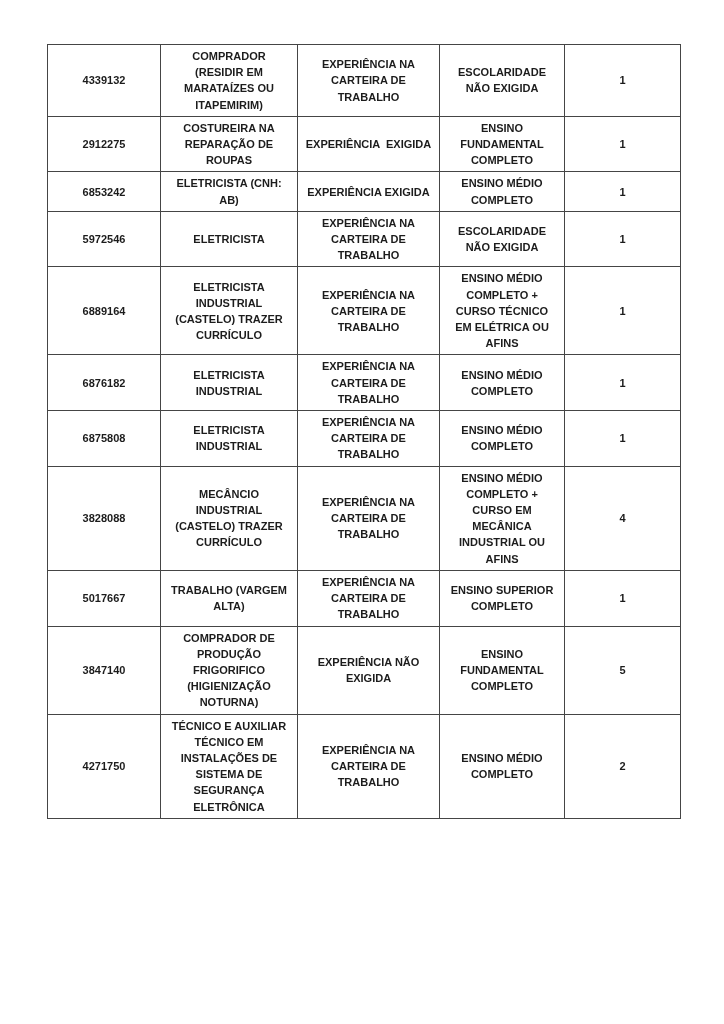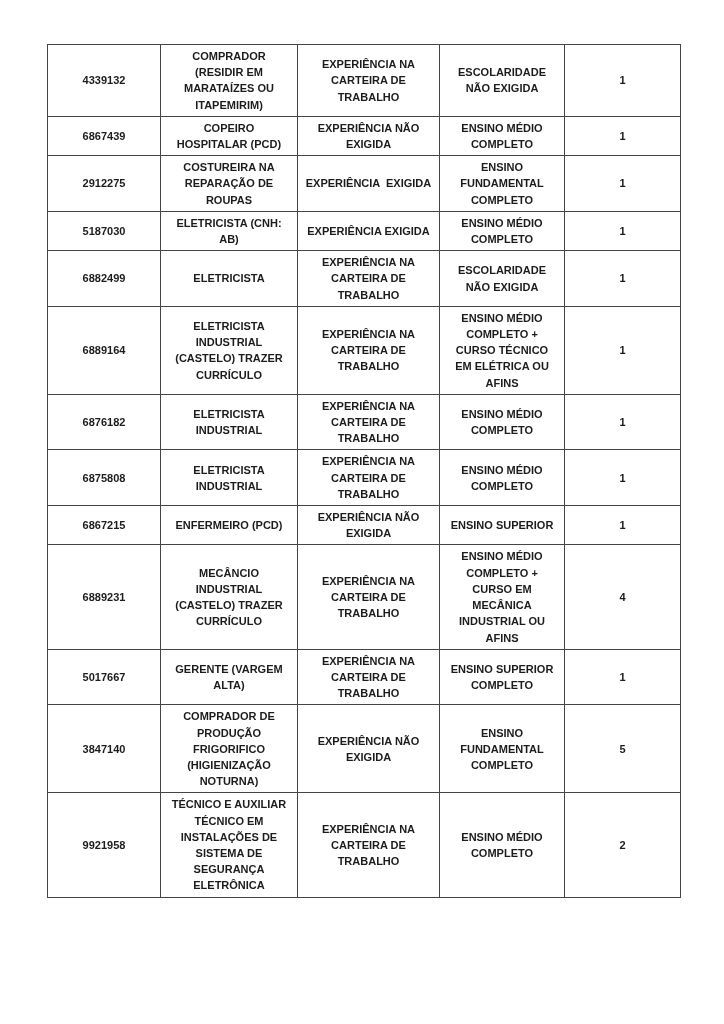--- a/index.html
+++ b/index.html
@@ -61,51 +61,41 @@
 MARATAÍZES OU
 ITAPEMIRIM)</td>
         <td>EXPERIÊNCIA NA
 CARTEIRA DE
 TRABALHO</td>
         <td>ESCOLARIDADE
 NÃO EXIGIDA</td>
         <td>1</td>
       </tr>
       <tr>
-        <td>6867439</td>
-        <td>COPEIRO
-HOSPITALAR (PCD)</td>
-        <td>EXPERIÊNCIA NÃO
-EXIGIDA</td>
-        <td>ENSINO MÉDIO
-COMPLETO</td>
-        <td>1</td>
-      </tr>
-      <tr>
         <td>2912275</td>
         <td>COSTUREIRA NA
 REPARAÇÃO DE
 ROUPAS</td>
         <td>EXPERIÊNCIA  EXIGIDA</td>
         <td>ENSINO
 FUNDAMENTAL
 COMPLETO</td>
         <td>1</td>
       </tr>
       <tr>
-        <td>5187030</td>
+        <td>6853242</td>
         <td>ELETRICISTA (CNH:
 AB)</td>
         <td>EXPERIÊNCIA EXIGIDA</td>
         <td>ENSINO MÉDIO
 COMPLETO</td>
         <td>1</td>
       </tr>
       <tr>
-        <td>6882499</td>
+        <td>5972546</td>
         <td>ELETRICISTA</td>
         <td>EXPERIÊNCIA NA
 CARTEIRA DE
 TRABALHO</td>
         <td>ESCOLARIDADE
 NÃO EXIGIDA</td>
         <td>1</td>
       </tr>
       <tr>
         <td>6889164</td>
@@ -139,47 +129,39 @@
         <td>ELETRICISTA
 INDUSTRIAL</td>
         <td>EXPERIÊNCIA NA
 CARTEIRA DE
 TRABALHO</td>
         <td>ENSINO MÉDIO
 COMPLETO</td>
         <td>1</td>
       </tr>
       <tr>
-        <td>6867215</td>
-        <td>ENFERMEIRO (PCD)</td>
-        <td>EXPERIÊNCIA NÃO
-EXIGIDA</td>
-        <td>ENSINO SUPERIOR</td>
-        <td>1</td>
-      </tr>
-      <tr>
-        <td>6889231</td>
+        <td>3828088</td>
         <td>MECÂNCIO
 INDUSTRIAL
 (CASTELO) TRAZER
 CURRÍCULO</td>
         <td>EXPERIÊNCIA NA
 CARTEIRA DE
 TRABALHO</td>
         <td>ENSINO MÉDIO
 COMPLETO +
 CURSO EM
 MECÂNICA
 INDUSTRIAL OU
 AFINS</td>
         <td>4</td>
       </tr>
       <tr>
         <td>5017667</td>
-        <td>GERENTE (VARGEM
+        <td>TRABALHO (VARGEM
 ALTA)</td>
         <td>EXPERIÊNCIA NA
 CARTEIRA DE
 TRABALHO</td>
         <td>ENSINO SUPERIOR
 COMPLETO</td>
         <td>1</td>
       </tr>
       <tr>
         <td>3847140</td>
@@ -189,21 +171,21 @@
 (HIGIENIZAÇÃO
 NOTURNA)</td>
         <td>EXPERIÊNCIA NÃO
 EXIGIDA</td>
         <td>ENSINO
 FUNDAMENTAL
 COMPLETO</td>
         <td>5</td>
       </tr>
       <tr>
-        <td>9921958</td>
+        <td>4271750</td>
         <td>TÉCNICO E AUXILIAR
 TÉCNICO EM
 INSTALAÇÕES DE
 SISTEMA DE
 SEGURANÇA
 ELETRÔNICA</td>
         <td>EXPERIÊNCIA NA
 CARTEIRA DE
 TRABALHO</td>
         <td>ENSINO MÉDIO

